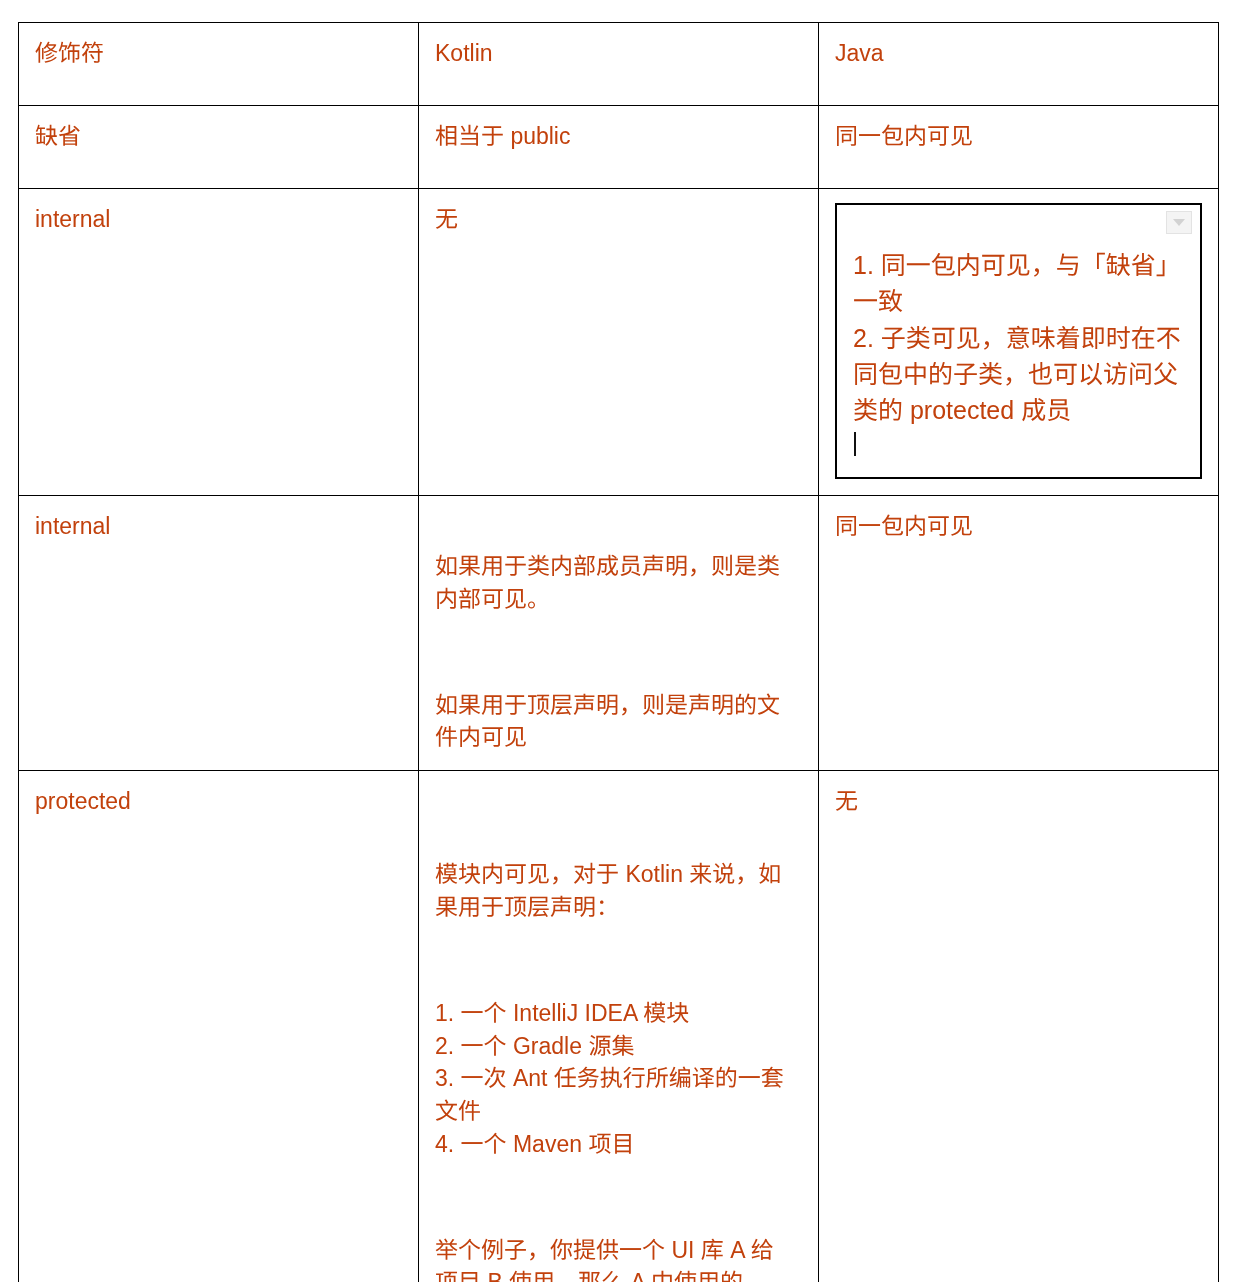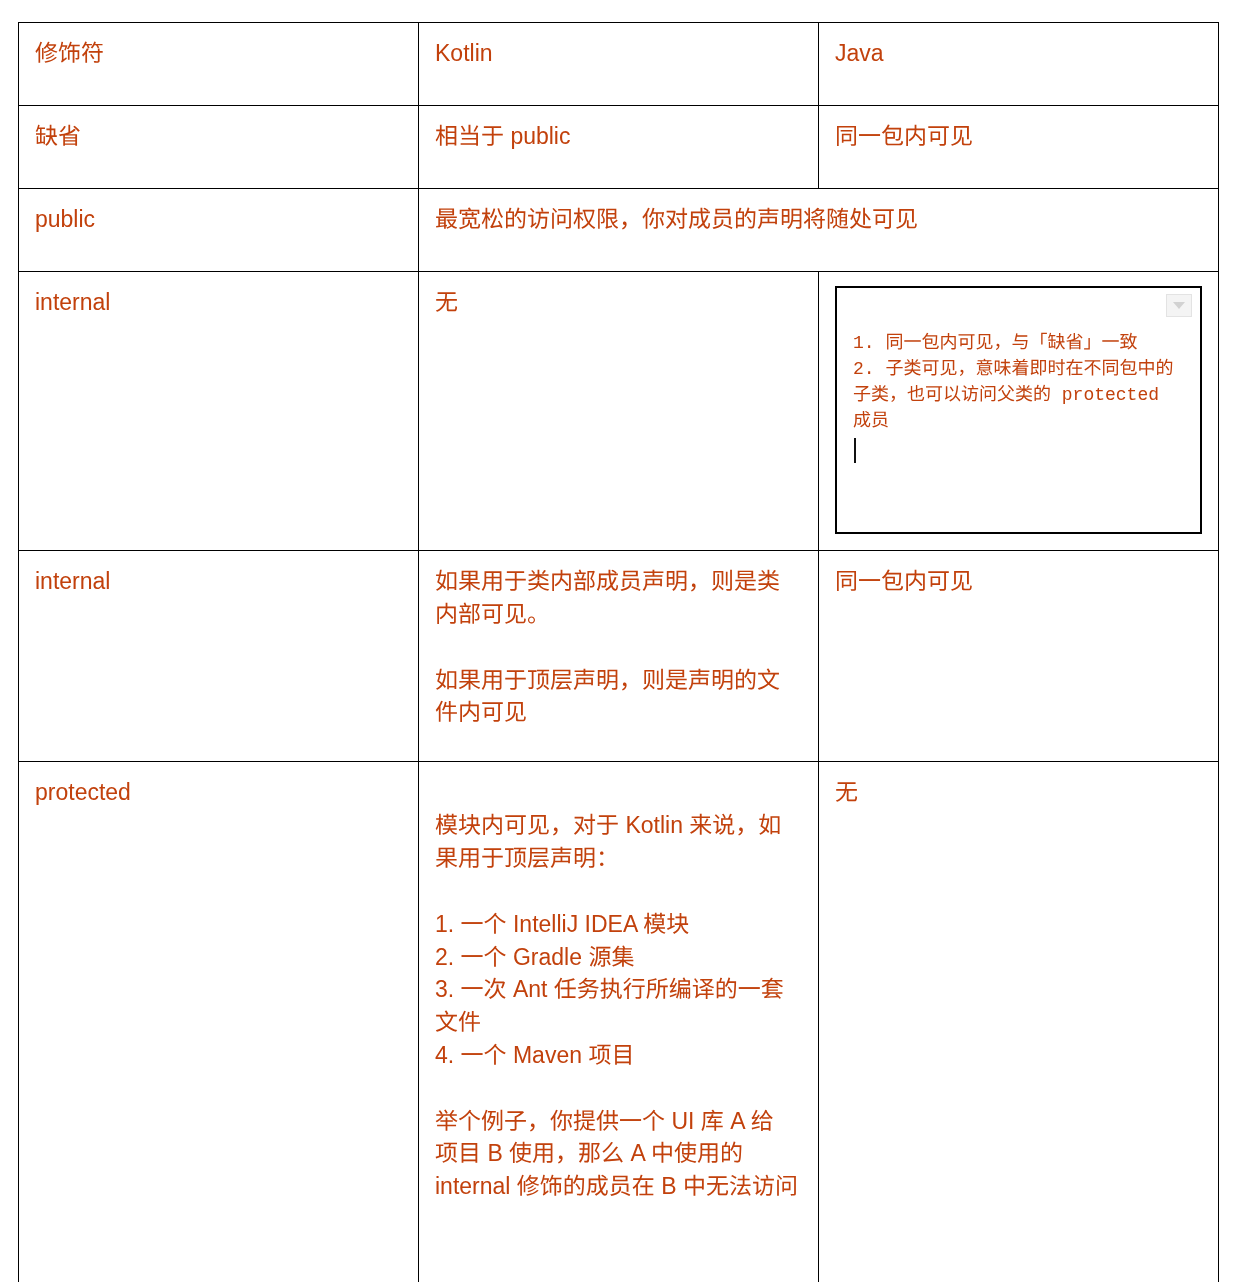--- a/index.html
+++ b/index.html
@@ -72,23 +72,22 @@
     box-sizing: border-box;
     width: 100%;
     height: 100%;
     min-height: 100%;
     border: 2.2px solid #000000;
     background: #ffffff;
     padding: 42px 14px 16px 16px;
     outline: none;
   }
   .edit-box .cell-text {
-    font-size: 18px;
+    font-size: 25px;
     line-height: 1.45;
-    font-family: Liberation Mono, monospace;
   }
   .caret {
     display: inline-block;
     width: 2px;
     height: 1.05em;
     background: #111111;
     vertical-align: -0.18em;
     margin-left: 1px;
   }
 
@@ -108,21 +107,21 @@
     cursor: pointer;
   }
   .dropdown-affordance .tri {
     width: 0;
     height: 0;
     border-left: 6px solid transparent;
     border-right: 6px solid transparent;
     border-top: 7px solid #d2d2d2;
   }
 
-  .nowrap-block { display: block; }
+  .nowrap-block { display: block; margin-top: 40px; }
   .blank-line { display: block; height: 1.45em; }
 </style>
 </head>
 <body>
 
 <div class="page">
 
   <table class="modifier-table">
     <colgroup>
       <col class="c1">
@@ -148,28 +147,20 @@
           <span class="cell-text">缺省</span>
         </td>
         <td>
           <span class="cell-text">相当于 public</span>
         </td>
         <td>
           <span class="cell-text">同一包内可见</span>
         </td>
       </tr>
 
-      <tr class="row-public">
-        <td>
-          <span class="cell-text">public</span>
-        </td>
-        <td colspan="2">
-          <span class="cell-text">最宽松的访问权限，你对成员的声明将随处可见</span>
-        </td>
-      </tr>
 
       <tr class="row-protected">
         <td>
           <span class="cell-text">internal</span>
         </td>
         <td>
           <span class="cell-text">无</span>
         </td>
         <td class="cell-editing">
           <div class="edit-box">

